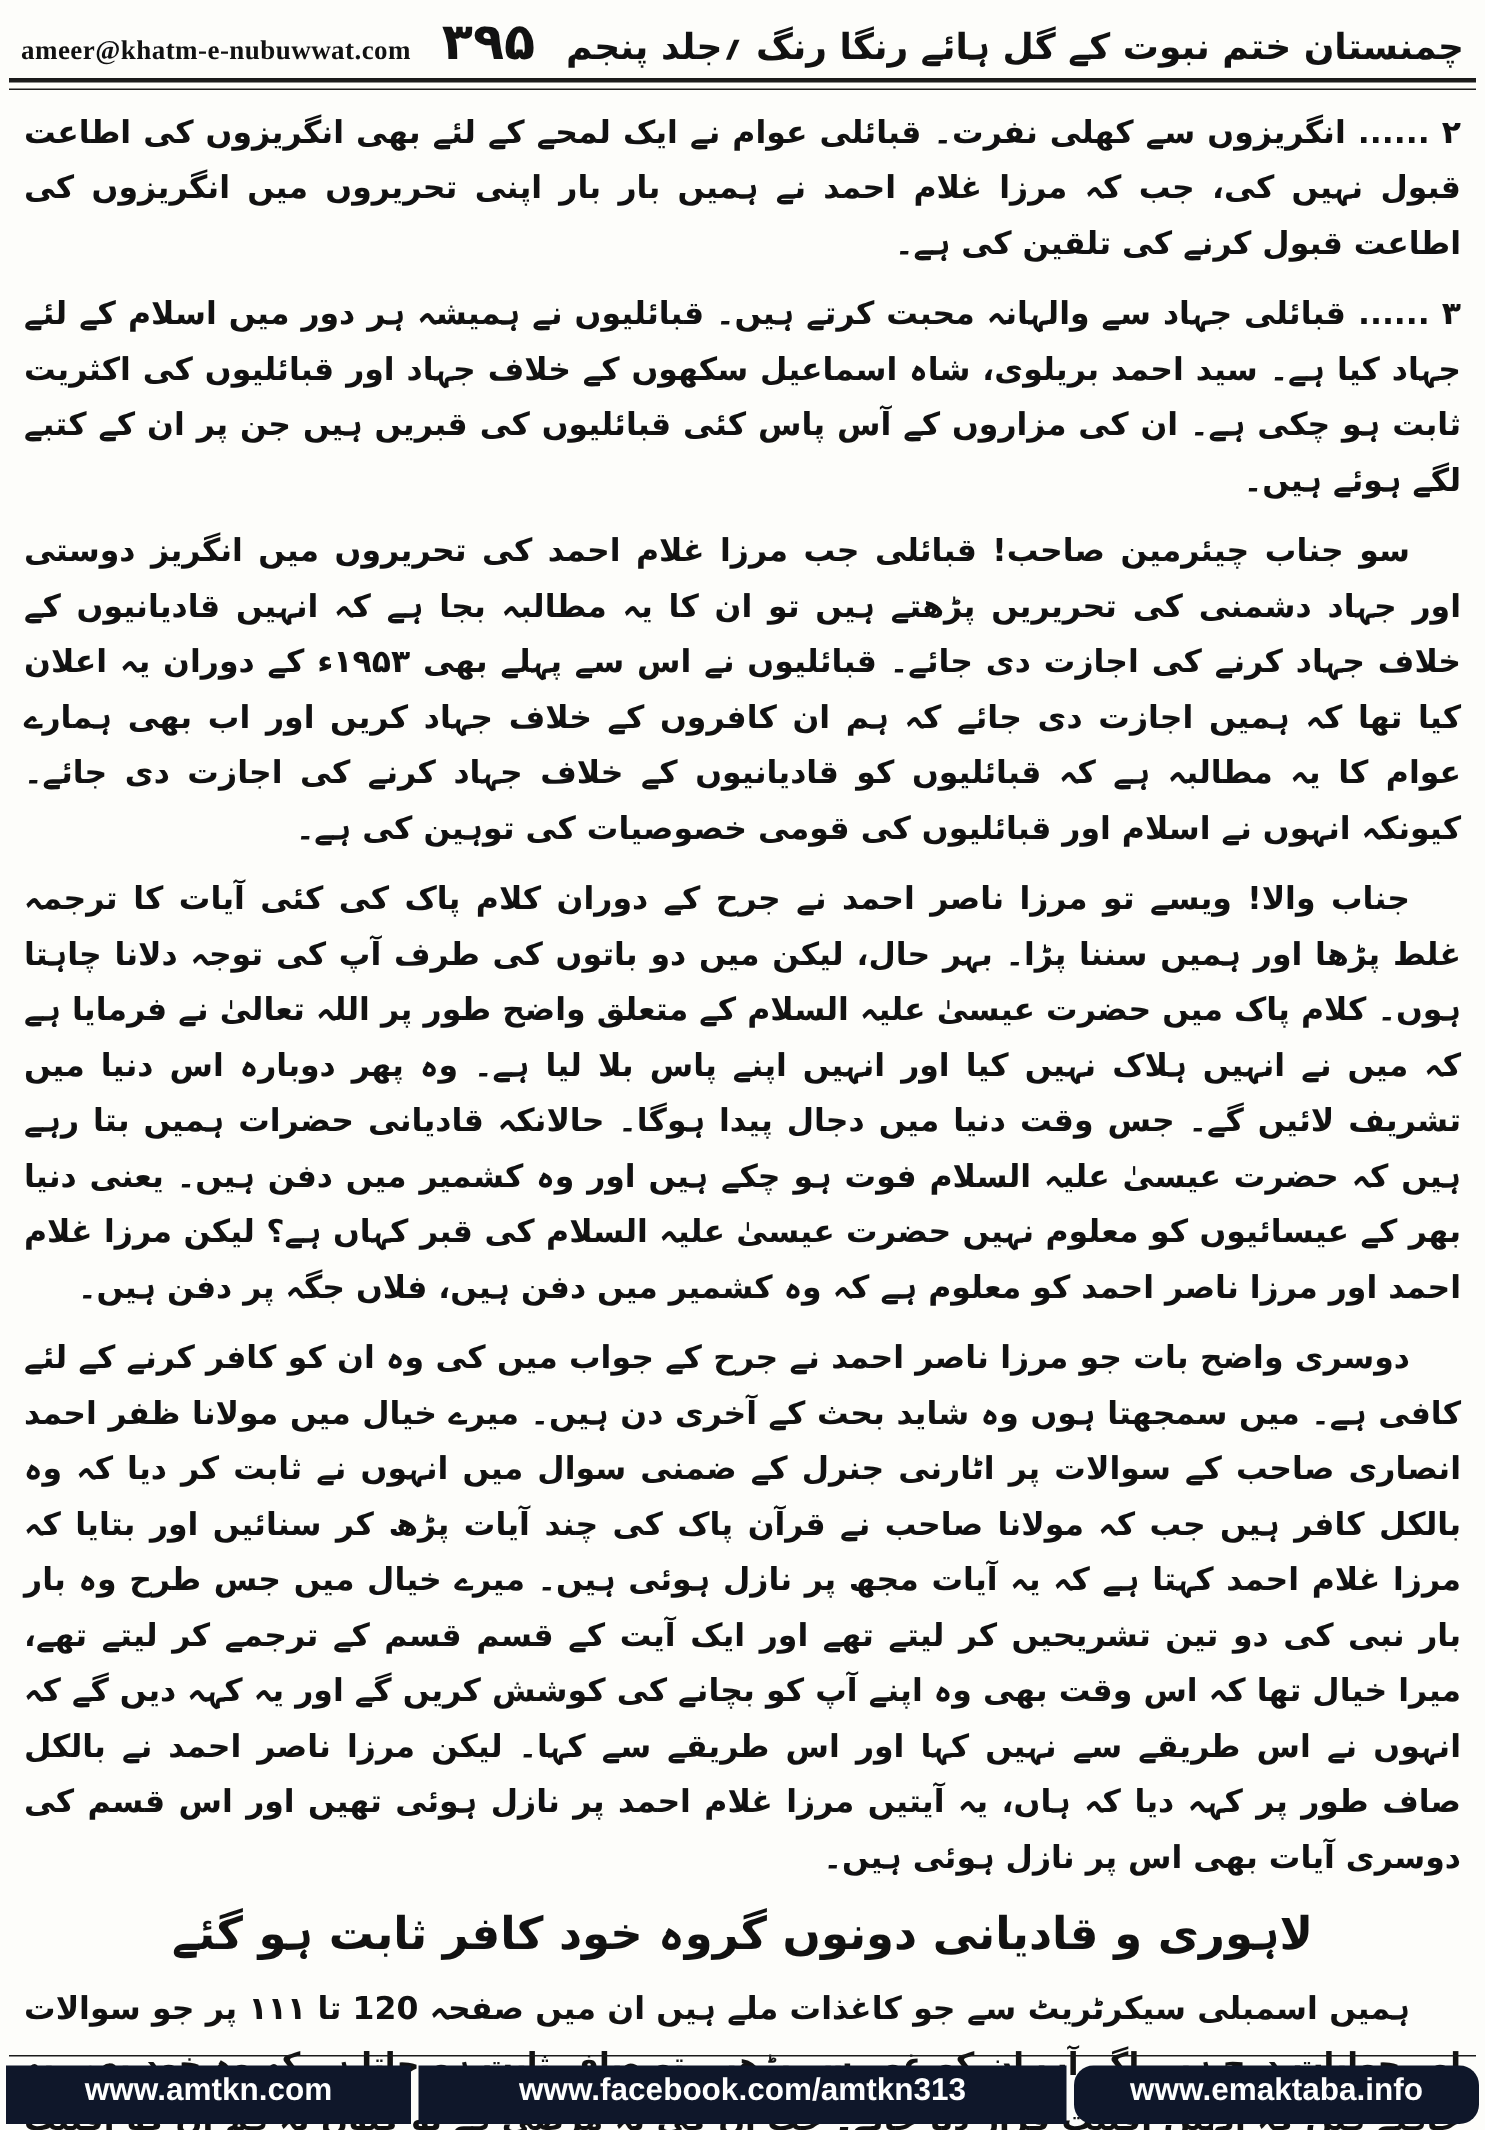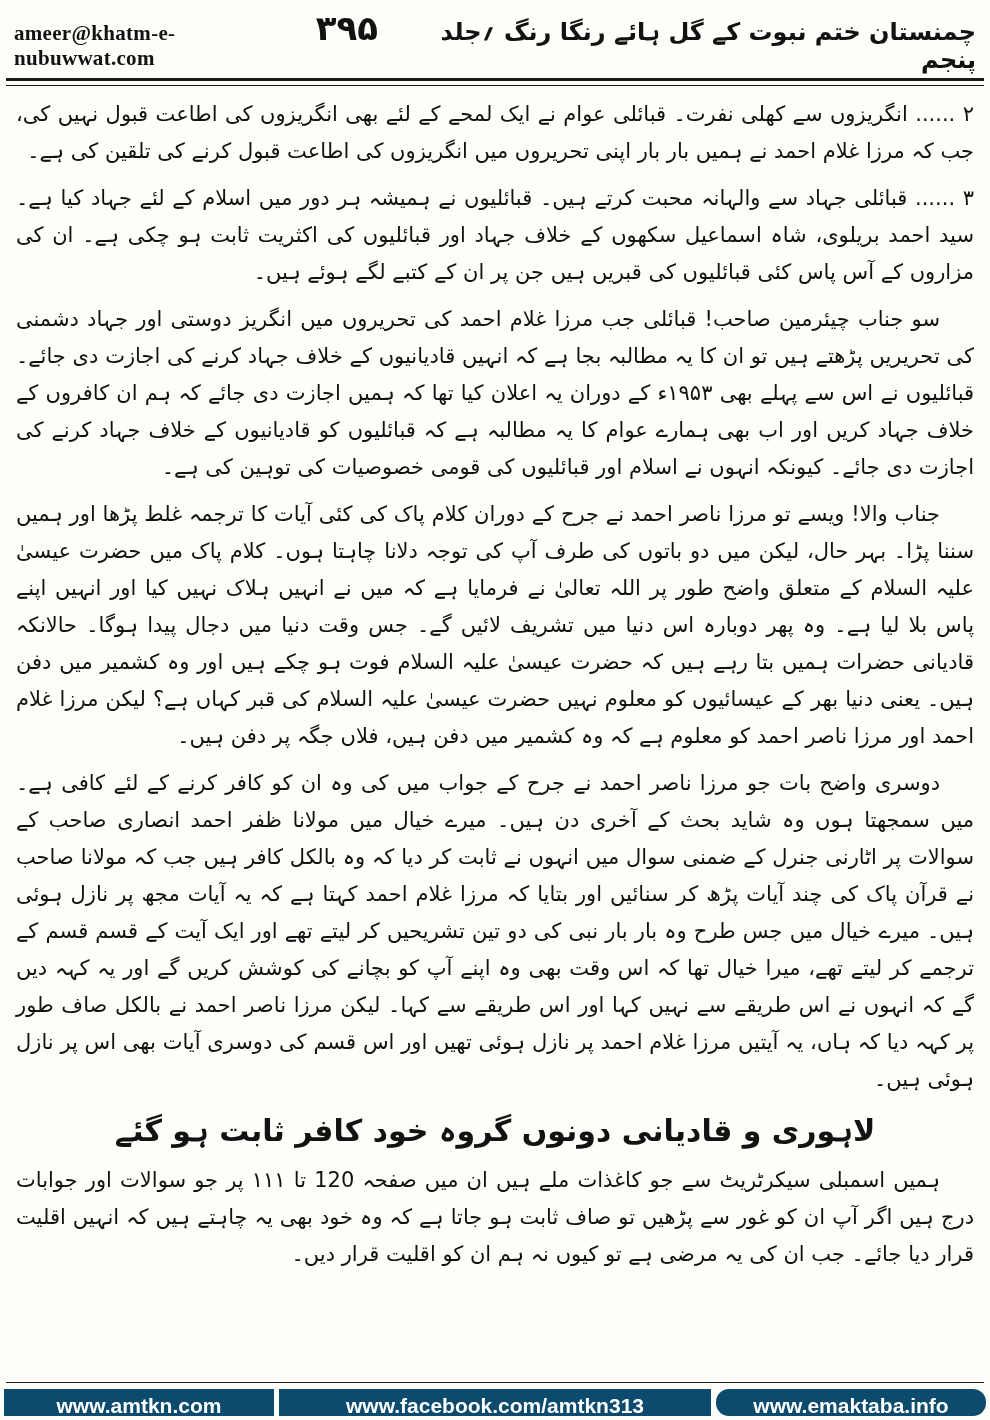--- a/index.html
+++ b/index.html
@@ -21,21 +21,21 @@
   
   .header {
     display: flex;
     justify-content: space-between;
     align-items: baseline;
     padding: 8px 14px 4px 14px;
   }
   .header .email {
     font-family: "Liberation Serif", "DejaVu Serif", serif;
     font-weight: bold;
-    font-size: 21px;
+    font-size: 18px;
     letter-spacing: 0.3px;
     direction: ltr;
   }
   .header .page-number {
     font-weight: bold;
     font-size: 34px;
     direction: rtl;
   }
   .header .book-title {
     font-weight: bold;
@@ -51,20 +51,21 @@
   
   .content {
     direction: rtl;
     text-align: justify;
     padding: 10px 16px 0 16px;
     font-size: 21px;
     line-height: 37px;
   }
   .para {
     margin: 0 0 10px 0;
+    font-weight: bold;
   }
   .para.indent {
     text-indent: 34px;
   }
   .para.numbered {
     text-indent: 0;
   }
   .section-heading {
     font-weight: bold;
     font-size: 30px;
@@ -83,27 +84,27 @@
     height: 3px;
     border-top: 1px solid #1b1b1b;
     margin: 0 6px 3px 6px;
   }
   .footer {
     display: flex;
     gap: 5px;
     padding: 0 4px 4px 4px;
   }
   .footer .bar {
-    background: #0c4a6e;
+    background: #0f172a;
     color: #ffffff;
     font-family: "Liberation Sans", "DejaVu Sans", sans-serif;
     font-weight: bold;
     font-size: 21px;
     line-height: 33px;
-    height: 27px;
+    height: 39px;
     text-align: center;
     white-space: nowrap;
     direction: ltr;
   }
   .footer .bar.left   { flex: 1 1 0;   }
   .footer .bar.center { flex: 1.6 1 0; }
   .footer .bar.right  { flex: 1 1 0; border-radius: 13px;   }
 </style>
 </head>
 <body>

